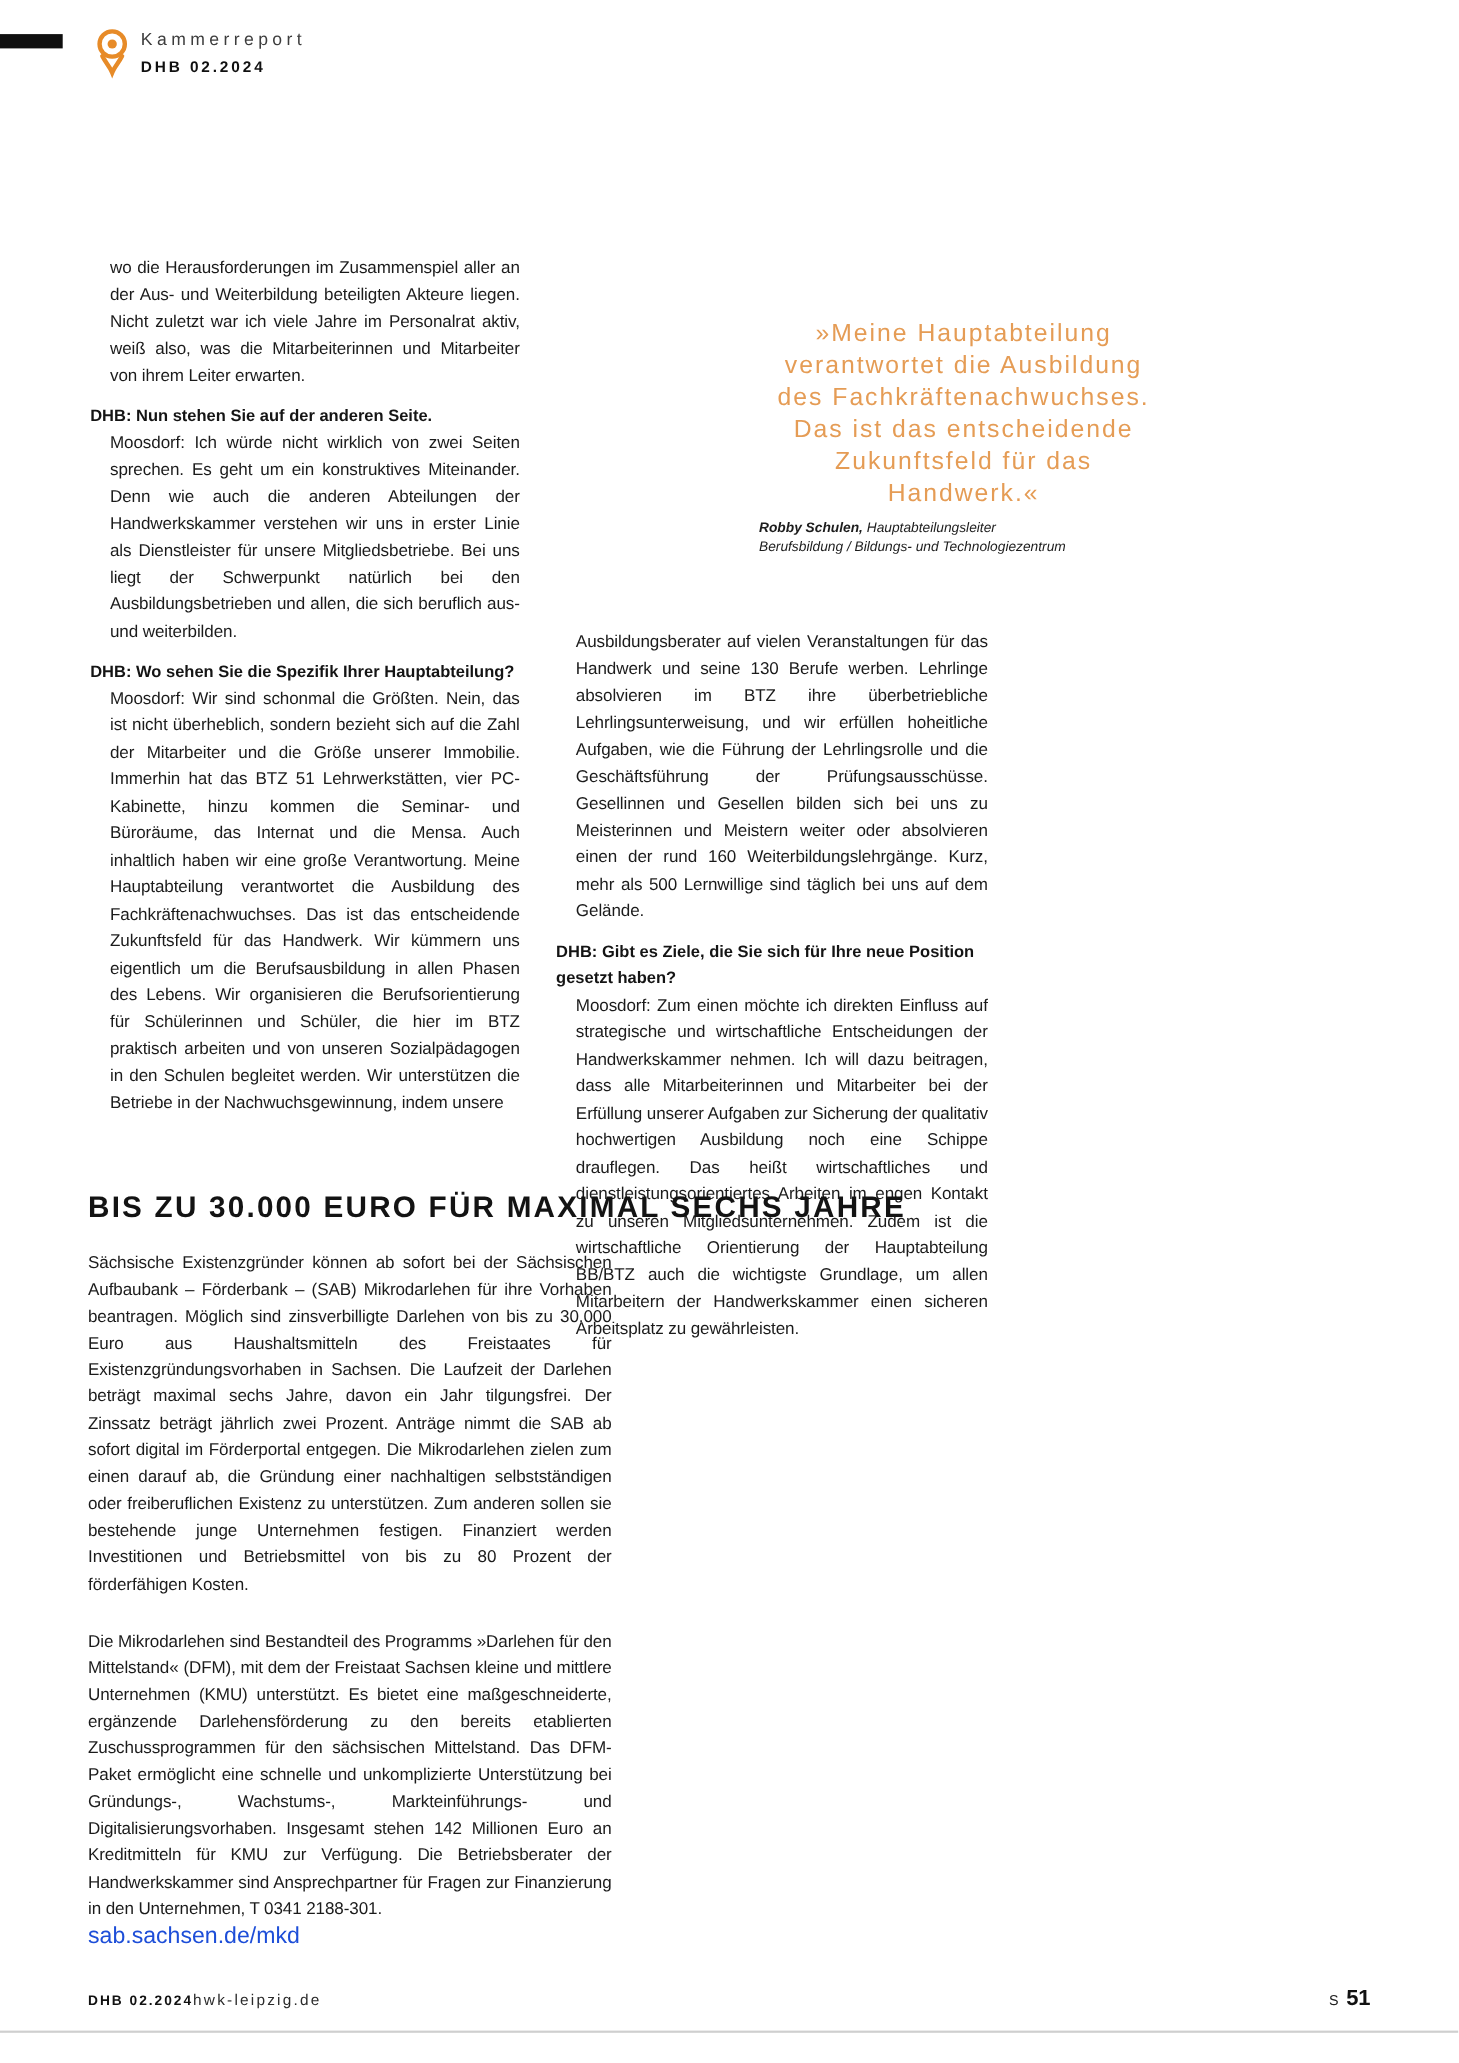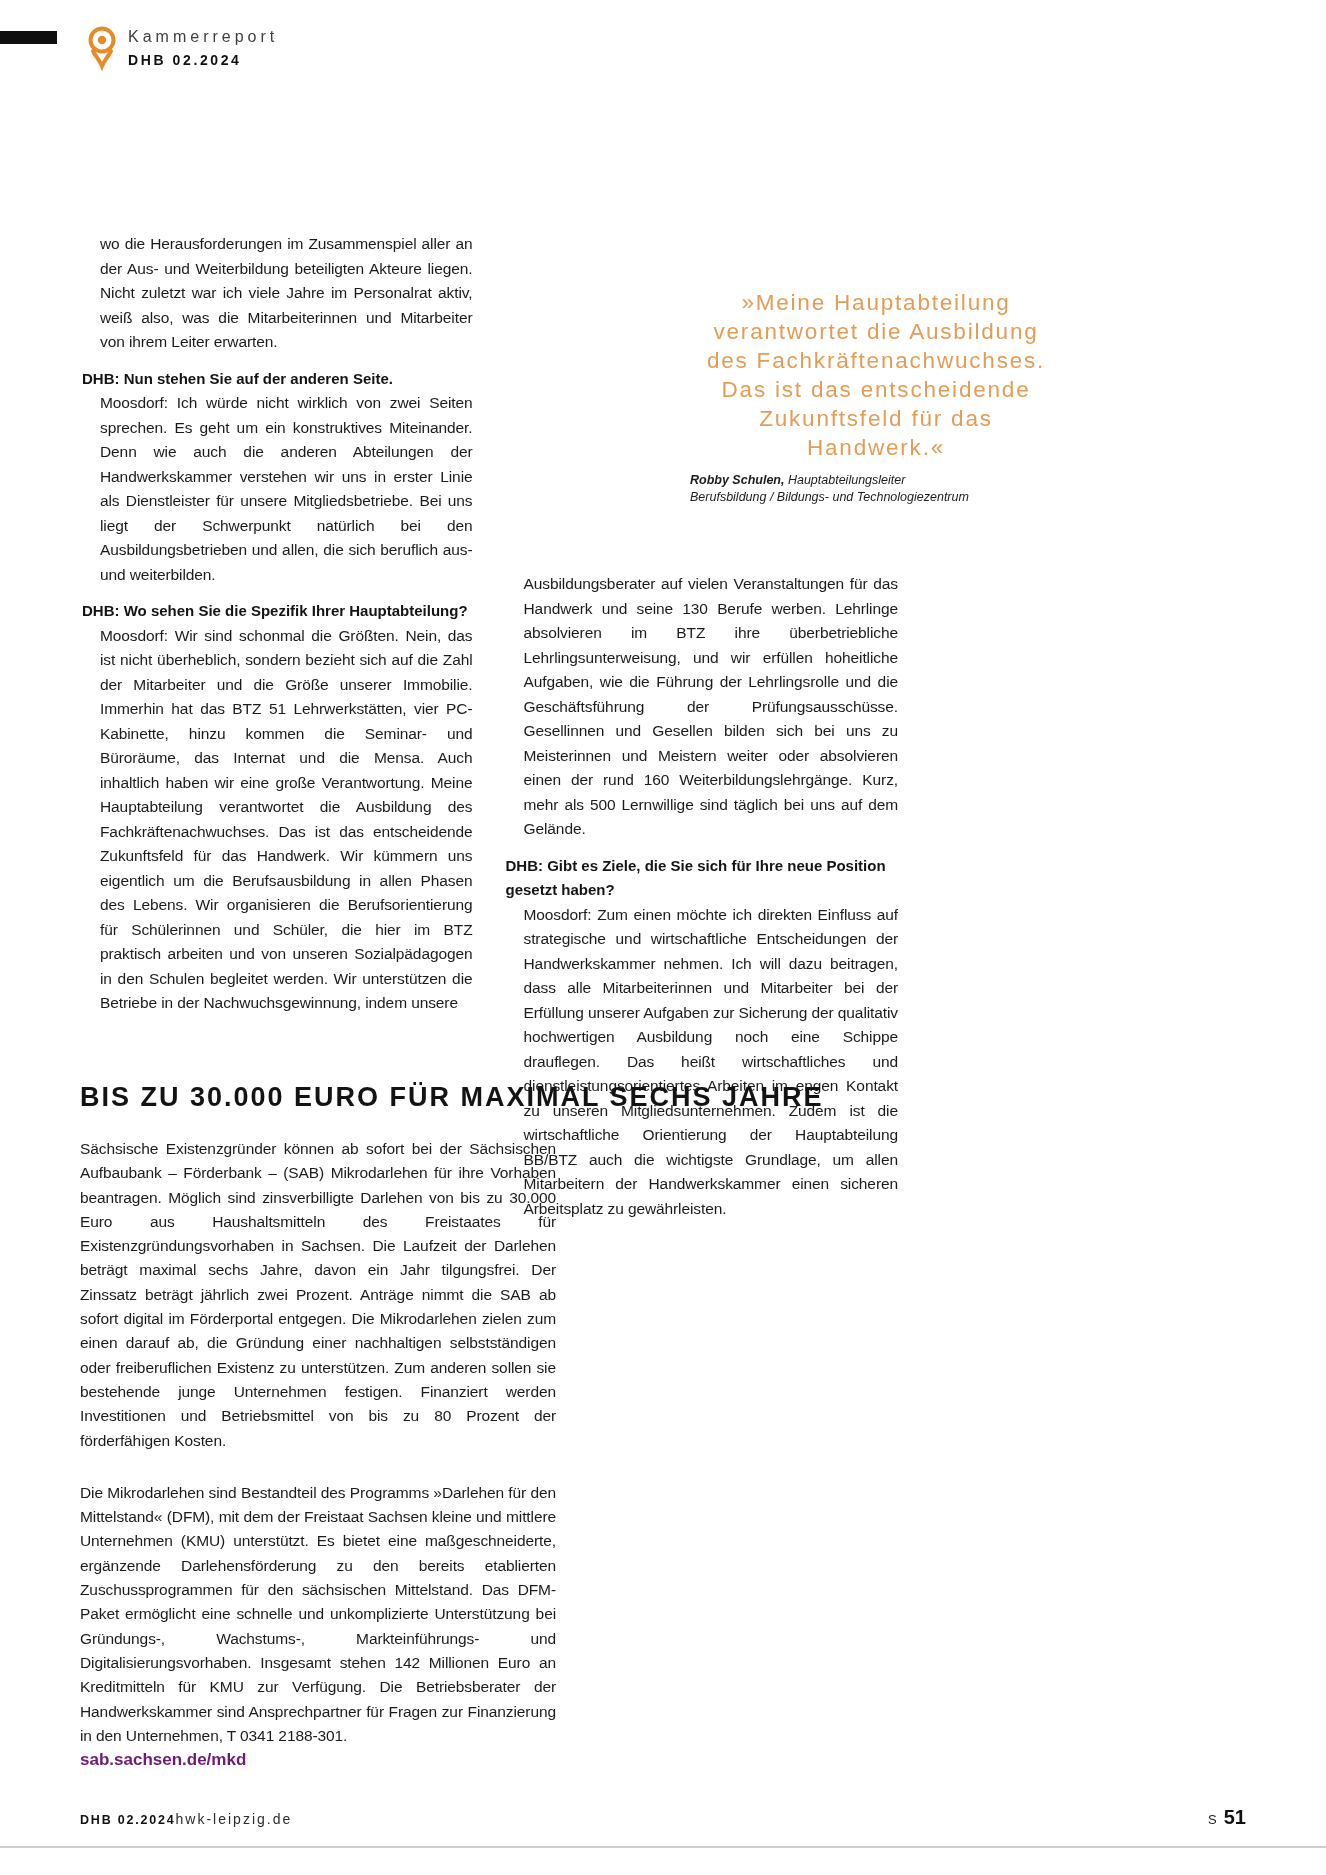--- a/index.html
+++ b/index.html
@@ -41,21 +41,21 @@
   .pullquote-attrib { margin-top:10px; font-size:12.5px; line-height:17px; font-style:italic; color:#1c1c1c; }
   .pullquote-attrib .name { font-weight:700; }
 
   
   .article2 { position:absolute; left:80px; top:1072px; width:980px; }
   .kicker { font-size:16px; letter-spacing:3.6px; color:#e78b28; }
   .headline { font-size:27px; font-weight:700; letter-spacing:2px; color:#131313; margin-top:10px; }
   .article2-cols { display:flex; gap:28px; margin-top:24px;flex-direction:column; }
   .article2-cols .col { width:476px; }
   .a2-text { font-size:15.5px; line-height:24.3px; letter-spacing:-0.1px; text-align:justify; hyphens:auto; }
-  .a2-link { font-size:17px; line-height:24.3px; font-weight:700; color:#701a75; }
+  .a2-link { font-size:21px; line-height:24.3px; font-weight:400; color:#1d4ed8; }
 
   
   .footer { position:absolute; left:80px; right:80px; top:1806px; display:flex; align-items:baseline; }
   .footer-issue { font-size:12.5px; font-weight:700; letter-spacing:1.8px; color:#111; }
   .footer-site { font-size:14px; letter-spacing:2px; color:#2b2b2b; }
   .footer-page { margin-left:auto; display:flex; align-items:baseline; gap:7px; }
   .footer-page .s { font-size:13px; color:#222; }
   .footer-page .num { font-size:20px; font-weight:700; color:#111; }
   .bottom-rule { position:absolute; left:0; right:0; top:1846px; height:2px; background:#cfcfcf; }
 </style>

